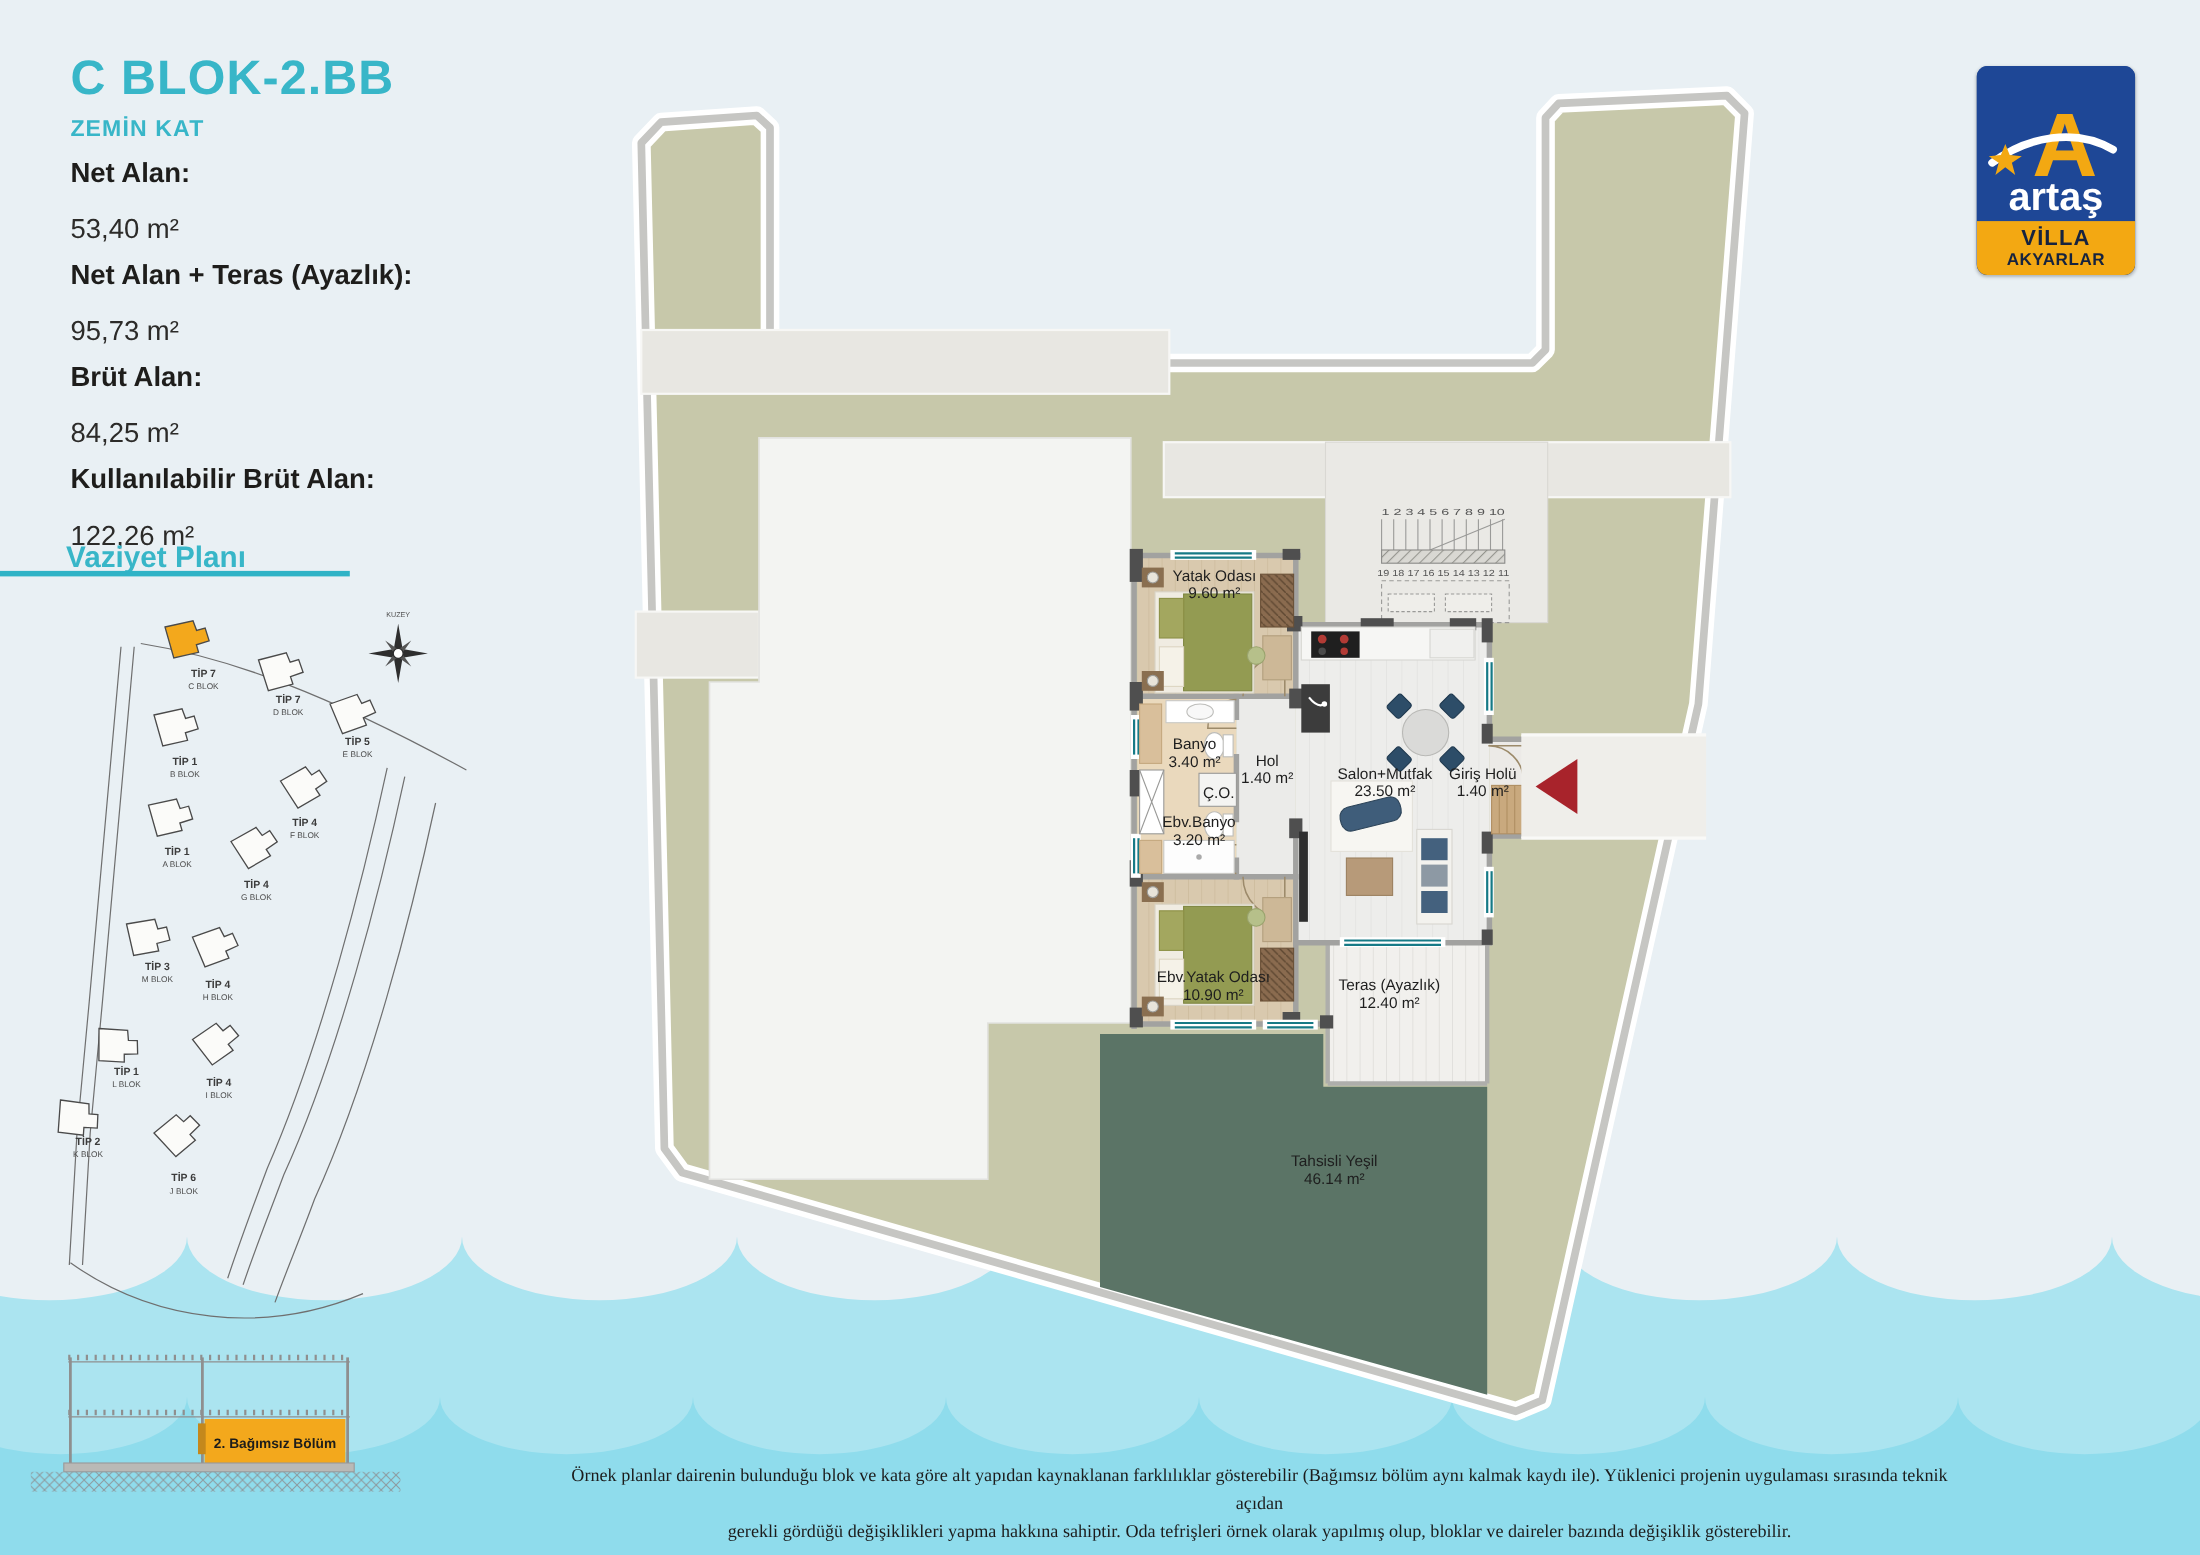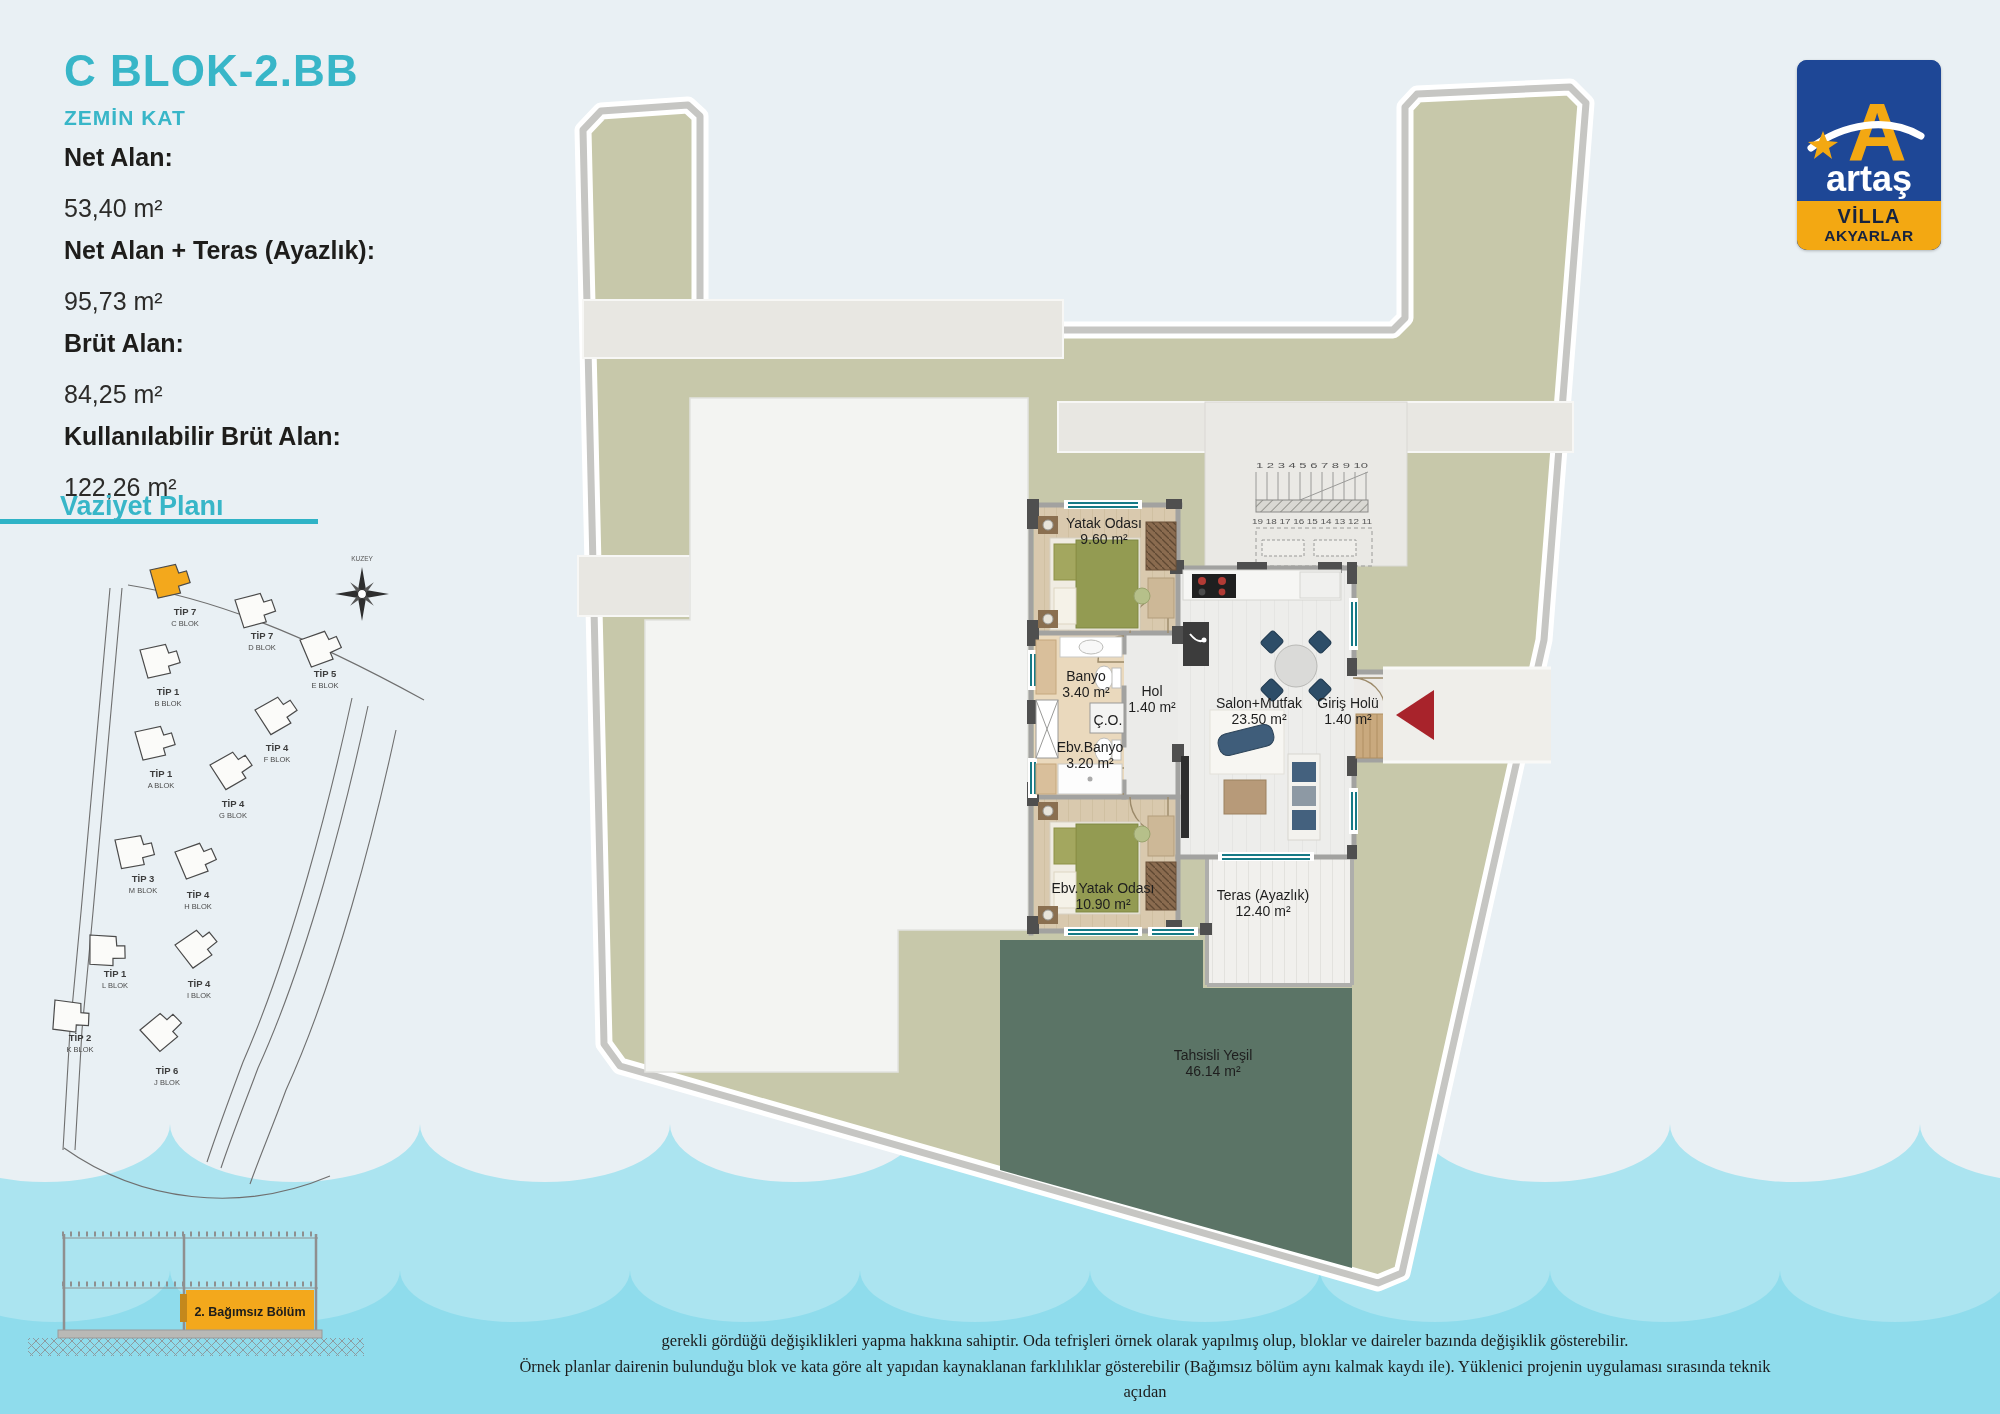--- a/index.html
+++ b/index.html
@@ -419,15 +419,15 @@
     <path d="M14,88 C46,64 90,56 124,76" stroke="#ffffff" stroke-width="7" fill="none" stroke-linecap="round"></path>
     <path d="M26,71 L30,81 L41,82 L32,88 L35,99 L26,92 L17,99 L20,88 L11,82 L22,81 Z" fill="#f3a812"></path>
     <text x="72" y="131" text-anchor="middle" style="font-size:36px;font-weight:bold;fill:#ffffff;font-family:'Liberation Sans',sans-serif;">artaş</text>
     <rect x="0" y="141" width="144" height="49" fill="#f3a812"></rect>
     <text x="72" y="163" text-anchor="middle" style="font-size:20px;font-weight:bold;fill:#16233f;font-family:'Liberation Sans',sans-serif;letter-spacing:1px;">VİLLA</text>
     <text x="72" y="181" text-anchor="middle" style="font-size:15.5px;font-weight:bold;fill:#16233f;font-family:'Liberation Sans',sans-serif;letter-spacing:0.5px;">AKYARLAR</text>
   </svg>
 </div>
 
 <div id="disclaimer" class="abs">
+  <div>Örnek planlar dairenin bulunduğu blok ve kata göre alt yapıdan kaynaklanan farklılıklar gösterebilir (Bağımsız bölüm aynı kalmak kaydı ile). Yüklenici projenin uygulaması sırasında teknik açıdan</div>
   <div>gerekli gördüğü değişiklikleri yapma hakkına sahiptir. Oda tefrişleri örnek olarak yapılmış olup, bloklar ve daireler bazında değişiklik gösterebilir.</div>
-  <div>Örnek planlar dairenin bulunduğu blok ve kata göre alt yapıdan kaynaklanan farklılıklar gösterebilir (Bağımsız bölüm aynı kalmak kaydı ile). Yüklenici projenin uygulaması sırasında teknik açıdan</div>
 </div>
 
 </body></html>

